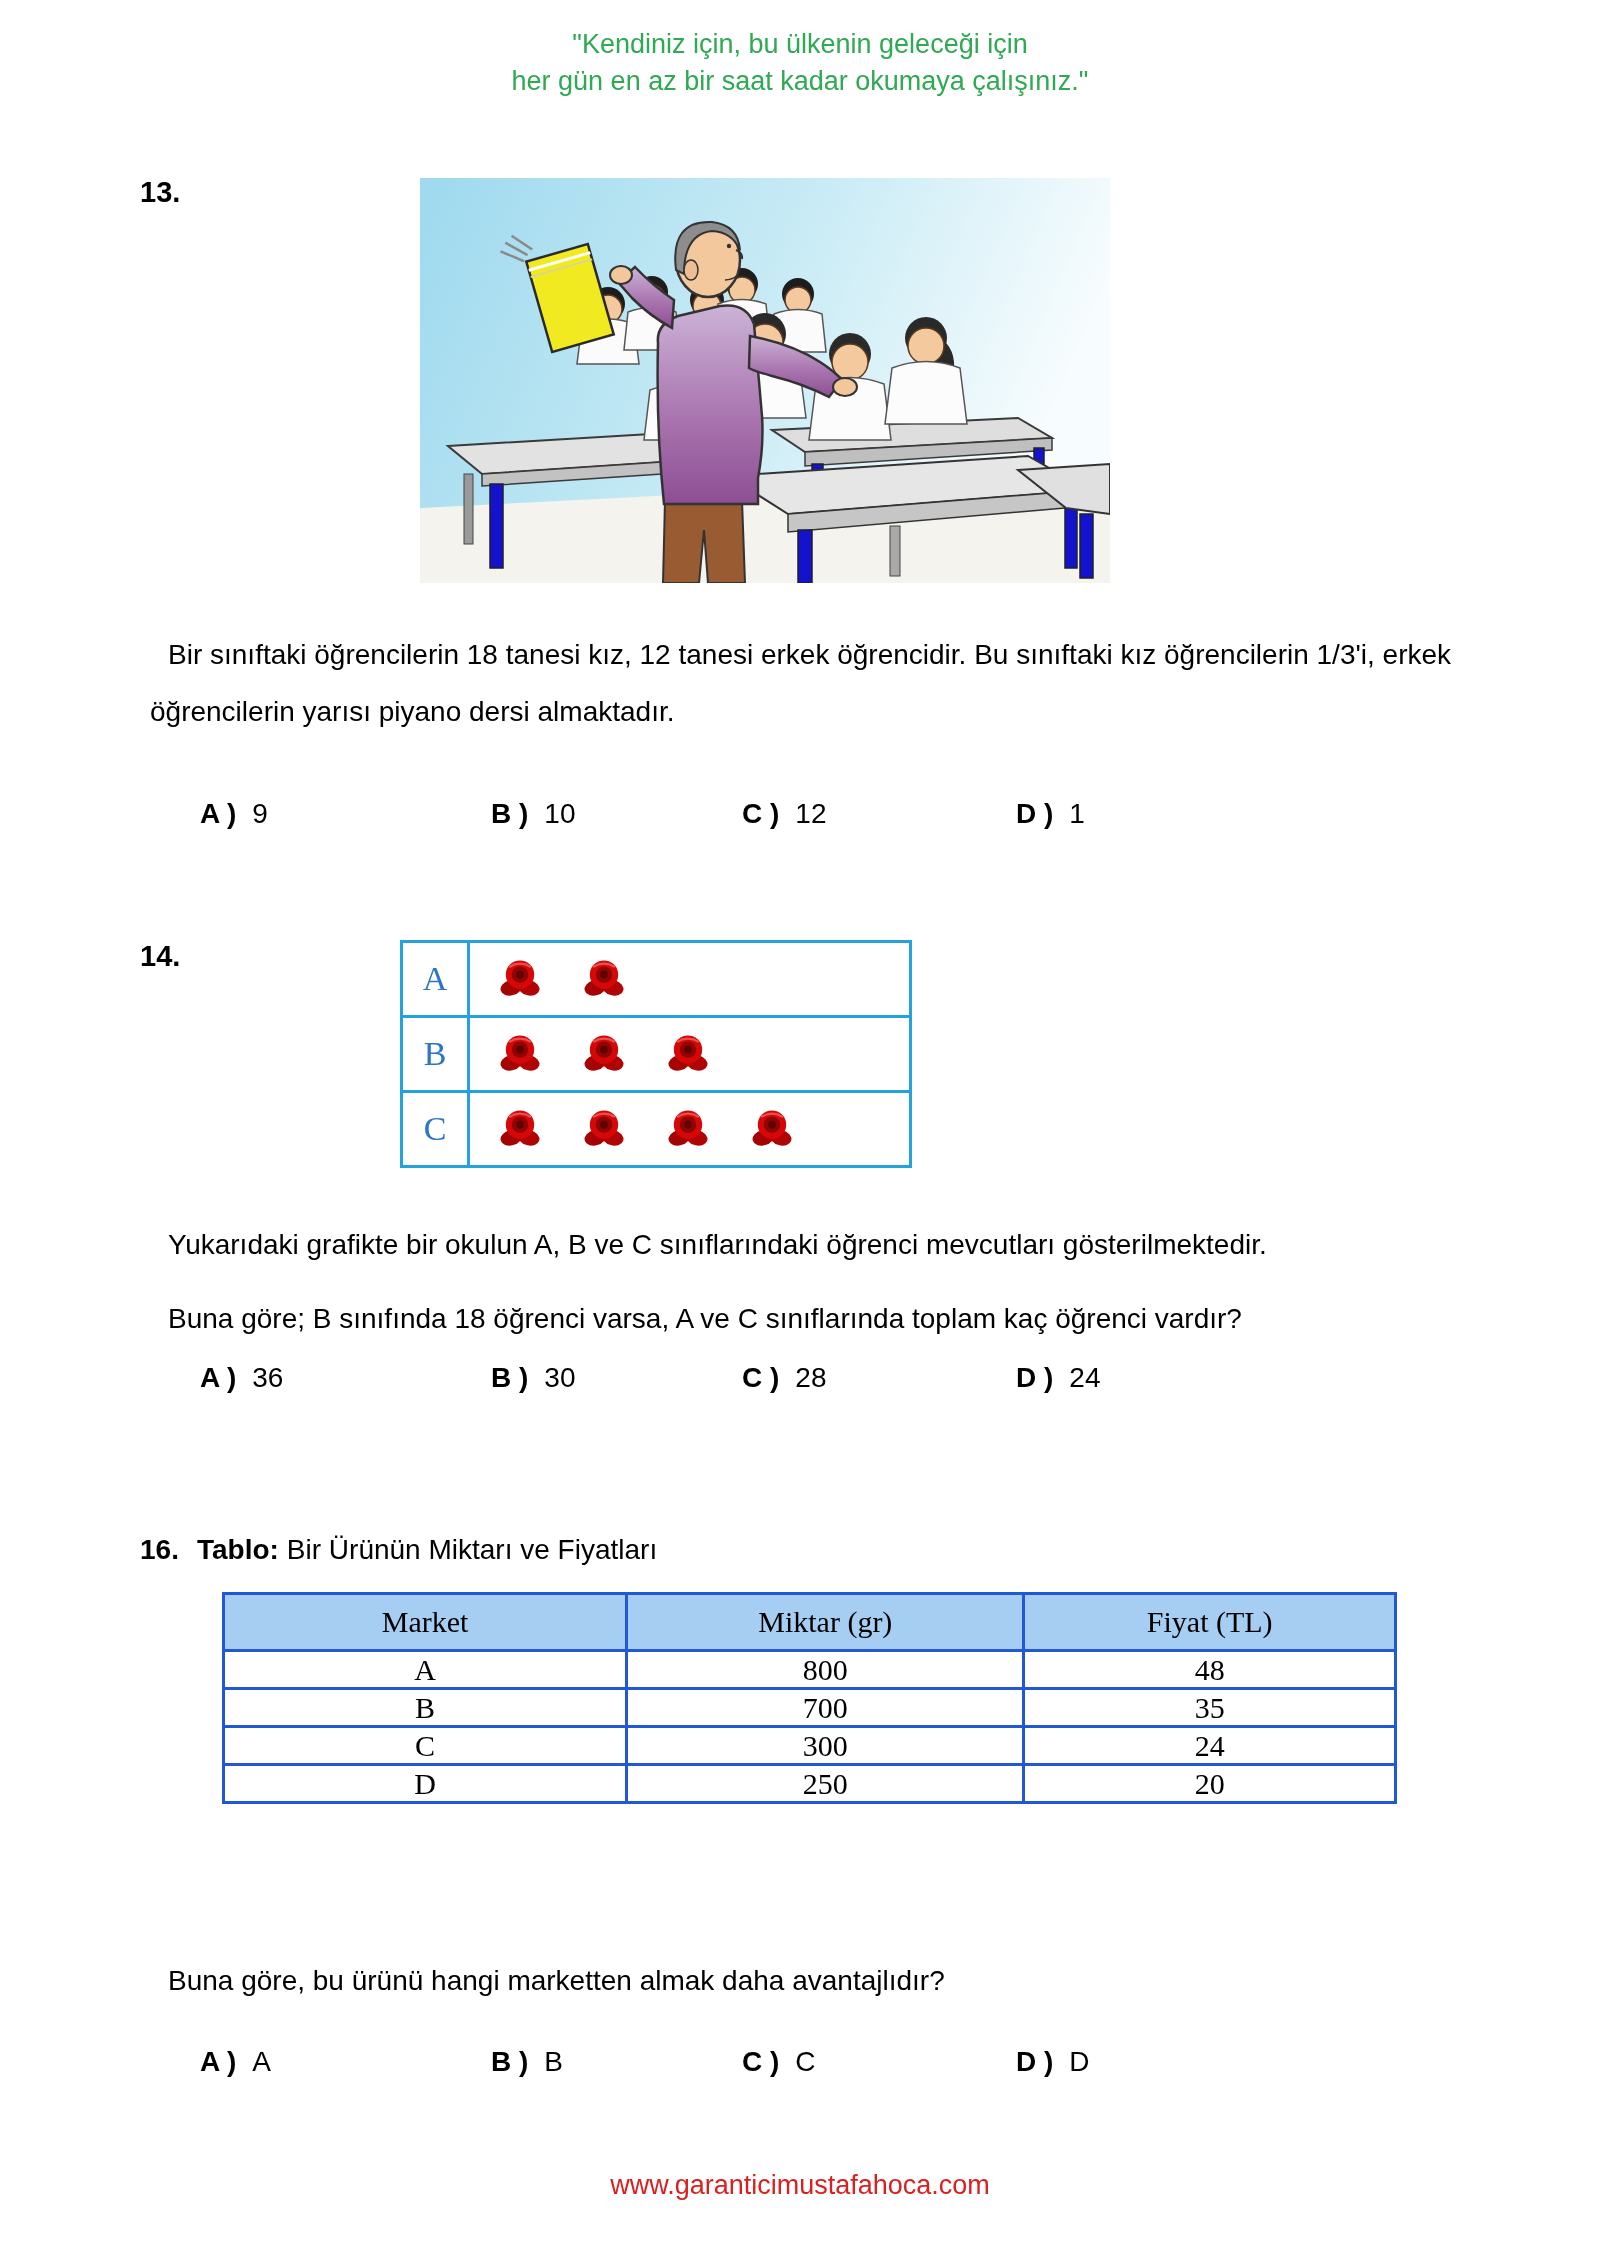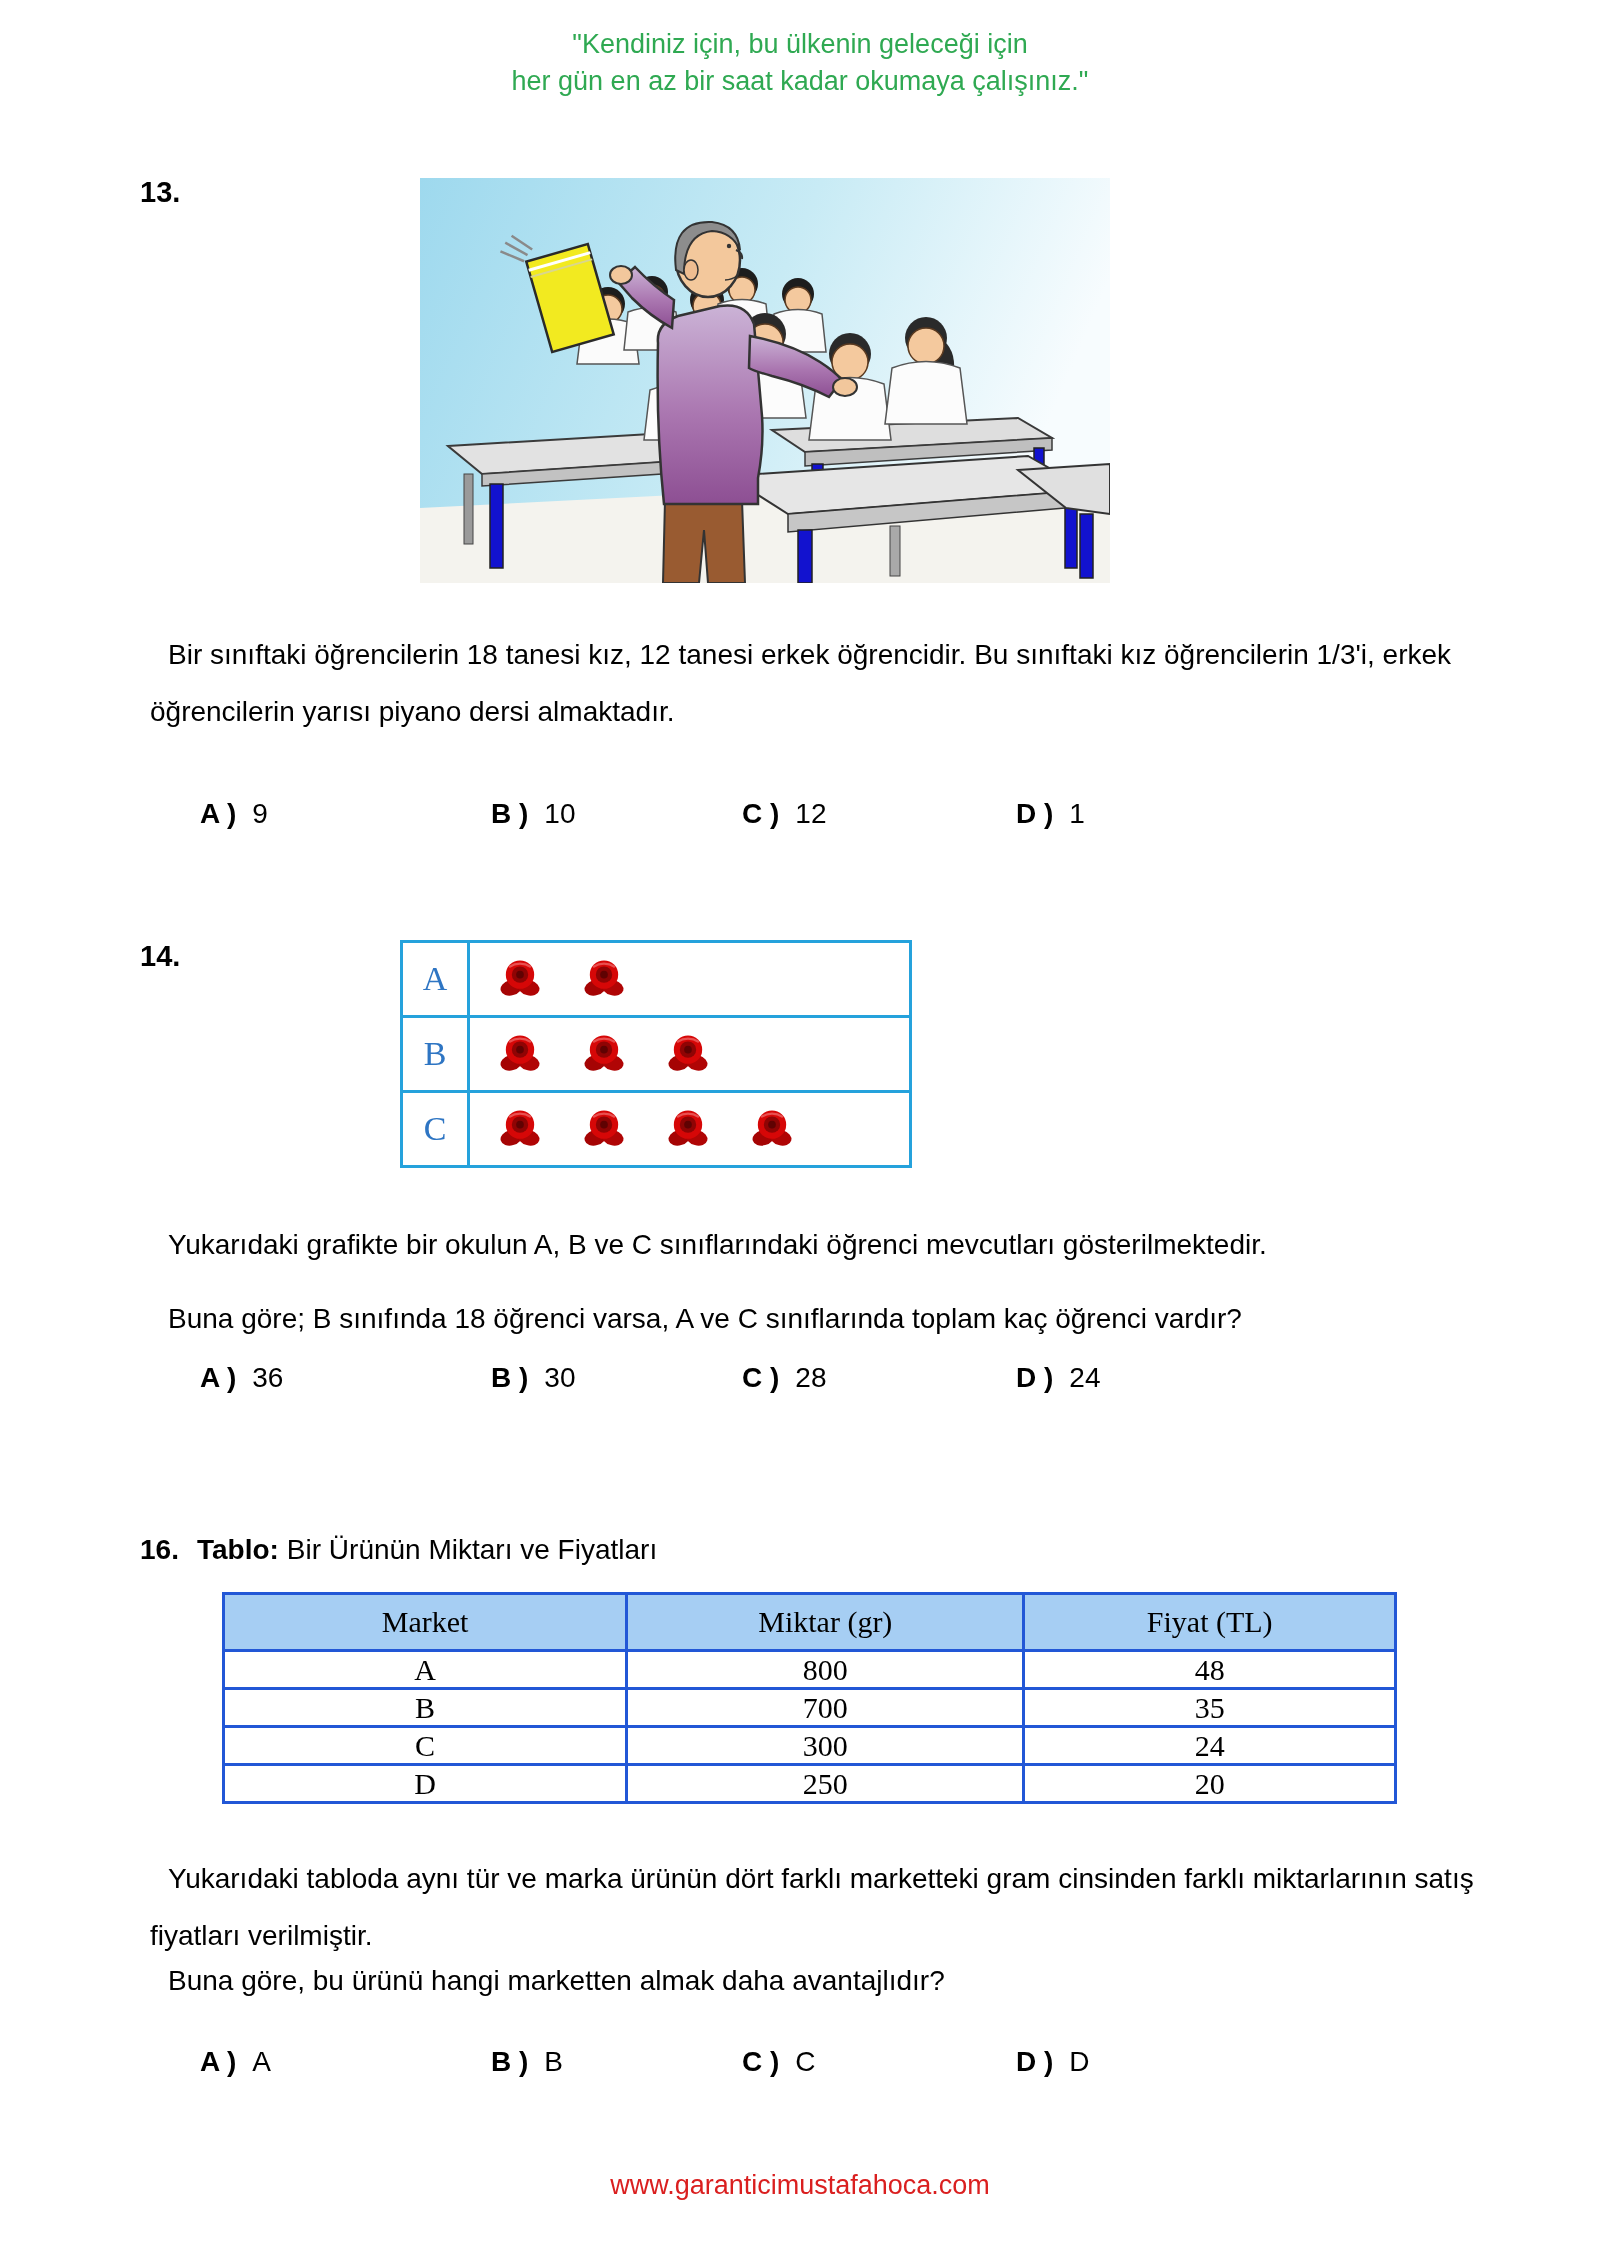--- a/index.html
+++ b/index.html
@@ -308,21 +308,20 @@
         <td>24</td>
       </tr>
       <tr>
         <td>D</td>
         <td>250</td>
         <td>20</td>
       </tr>
     </tbody>
   </table>
 
-  <div class="para" id="q15-para">Yukarıdaki tabloda aynı tür ve marka ürünün dört farklı marketteki gram cinsinden farklı miktarlarının satış fiyatları verilmiştir.</div>
   <div class="para" id="q15-question">Buna göre, bu ürünü hangi marketten almak daha avantajlıdır?</div>
 
   <div class="options" id="q15-options">
     <span class="opt o1"><span class="opt-key"><span>A</span> <span>)</span></span><span class="opt-val">A</span></span>
     <span class="opt o2"><span class="opt-key"><span>B</span> <span>)</span></span><span class="opt-val">B</span></span>
     <span class="opt o3"><span class="opt-key"><span>C</span> <span>)</span></span><span class="opt-val">C</span></span>
     <span class="opt o4"><span class="opt-key"><span>D</span> <span>)</span></span><span class="opt-val">D</span></span>
   </div>
 
   <div class="footer">www.garanticimustafahoca.com</div>

